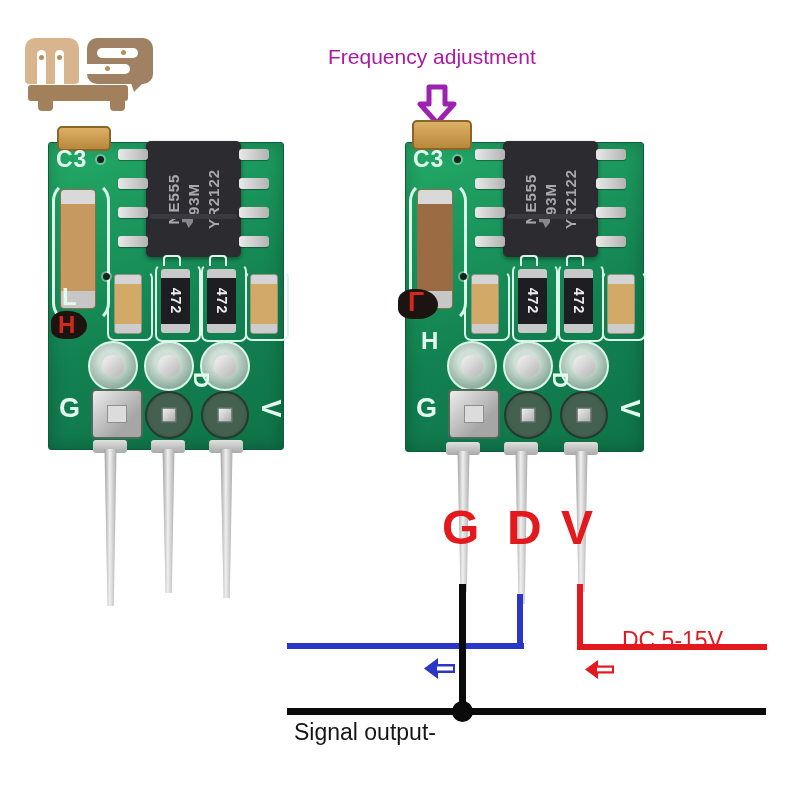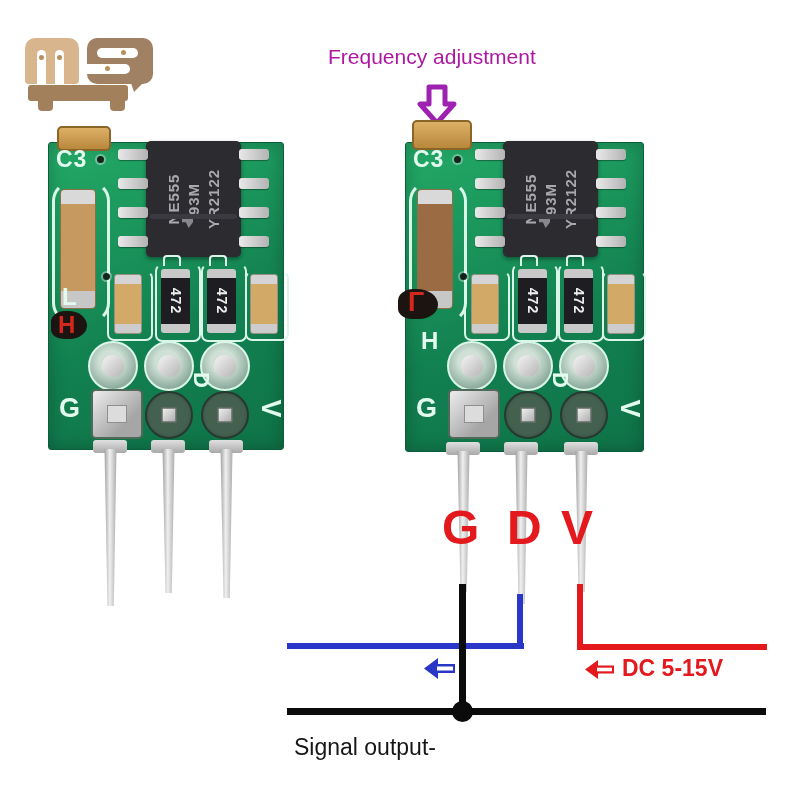--- a/index.html
+++ b/index.html
@@ -261,17 +261,17 @@
 
   <svg class="abs" style="left:424px;top:657px;" width="32" height="23">
     <polygon points="0,11.5 14,1 14,7 31,7 31,16 14,16 14,22" fill="#2936c7"></polygon>
     <rect x="13" y="9.5" width="16" height="4" fill="#ffffff"></rect>
   </svg>
 
   <svg class="abs" style="left:585px;top:659px;" width="30" height="21">
     <polygon points="0,10.5 13,1 13,6.5 29,6.5 29,14.5 13,14.5 13,20" fill="#e3191d"></polygon>
     <rect x="12" y="8.7" width="15" height="3.6" fill="#ffffff"></rect>
   </svg>
-  <div class="t-red" style="left:622px;top:655px;font-weight:bold;text-align:center;">DC 5-15V</div>
-
-  <div class="t-black" style="left:294px;top:734px;">Signal output-</div>
+  <div class="t-red" style="left:622px;top:627px;font-weight:normal;text-align:center;">DC 5-15V</div>
+
+  <div class="t-black" style="left:294px;top:719px;">Signal output-</div>
 
 </div>
 
 </body></html>

